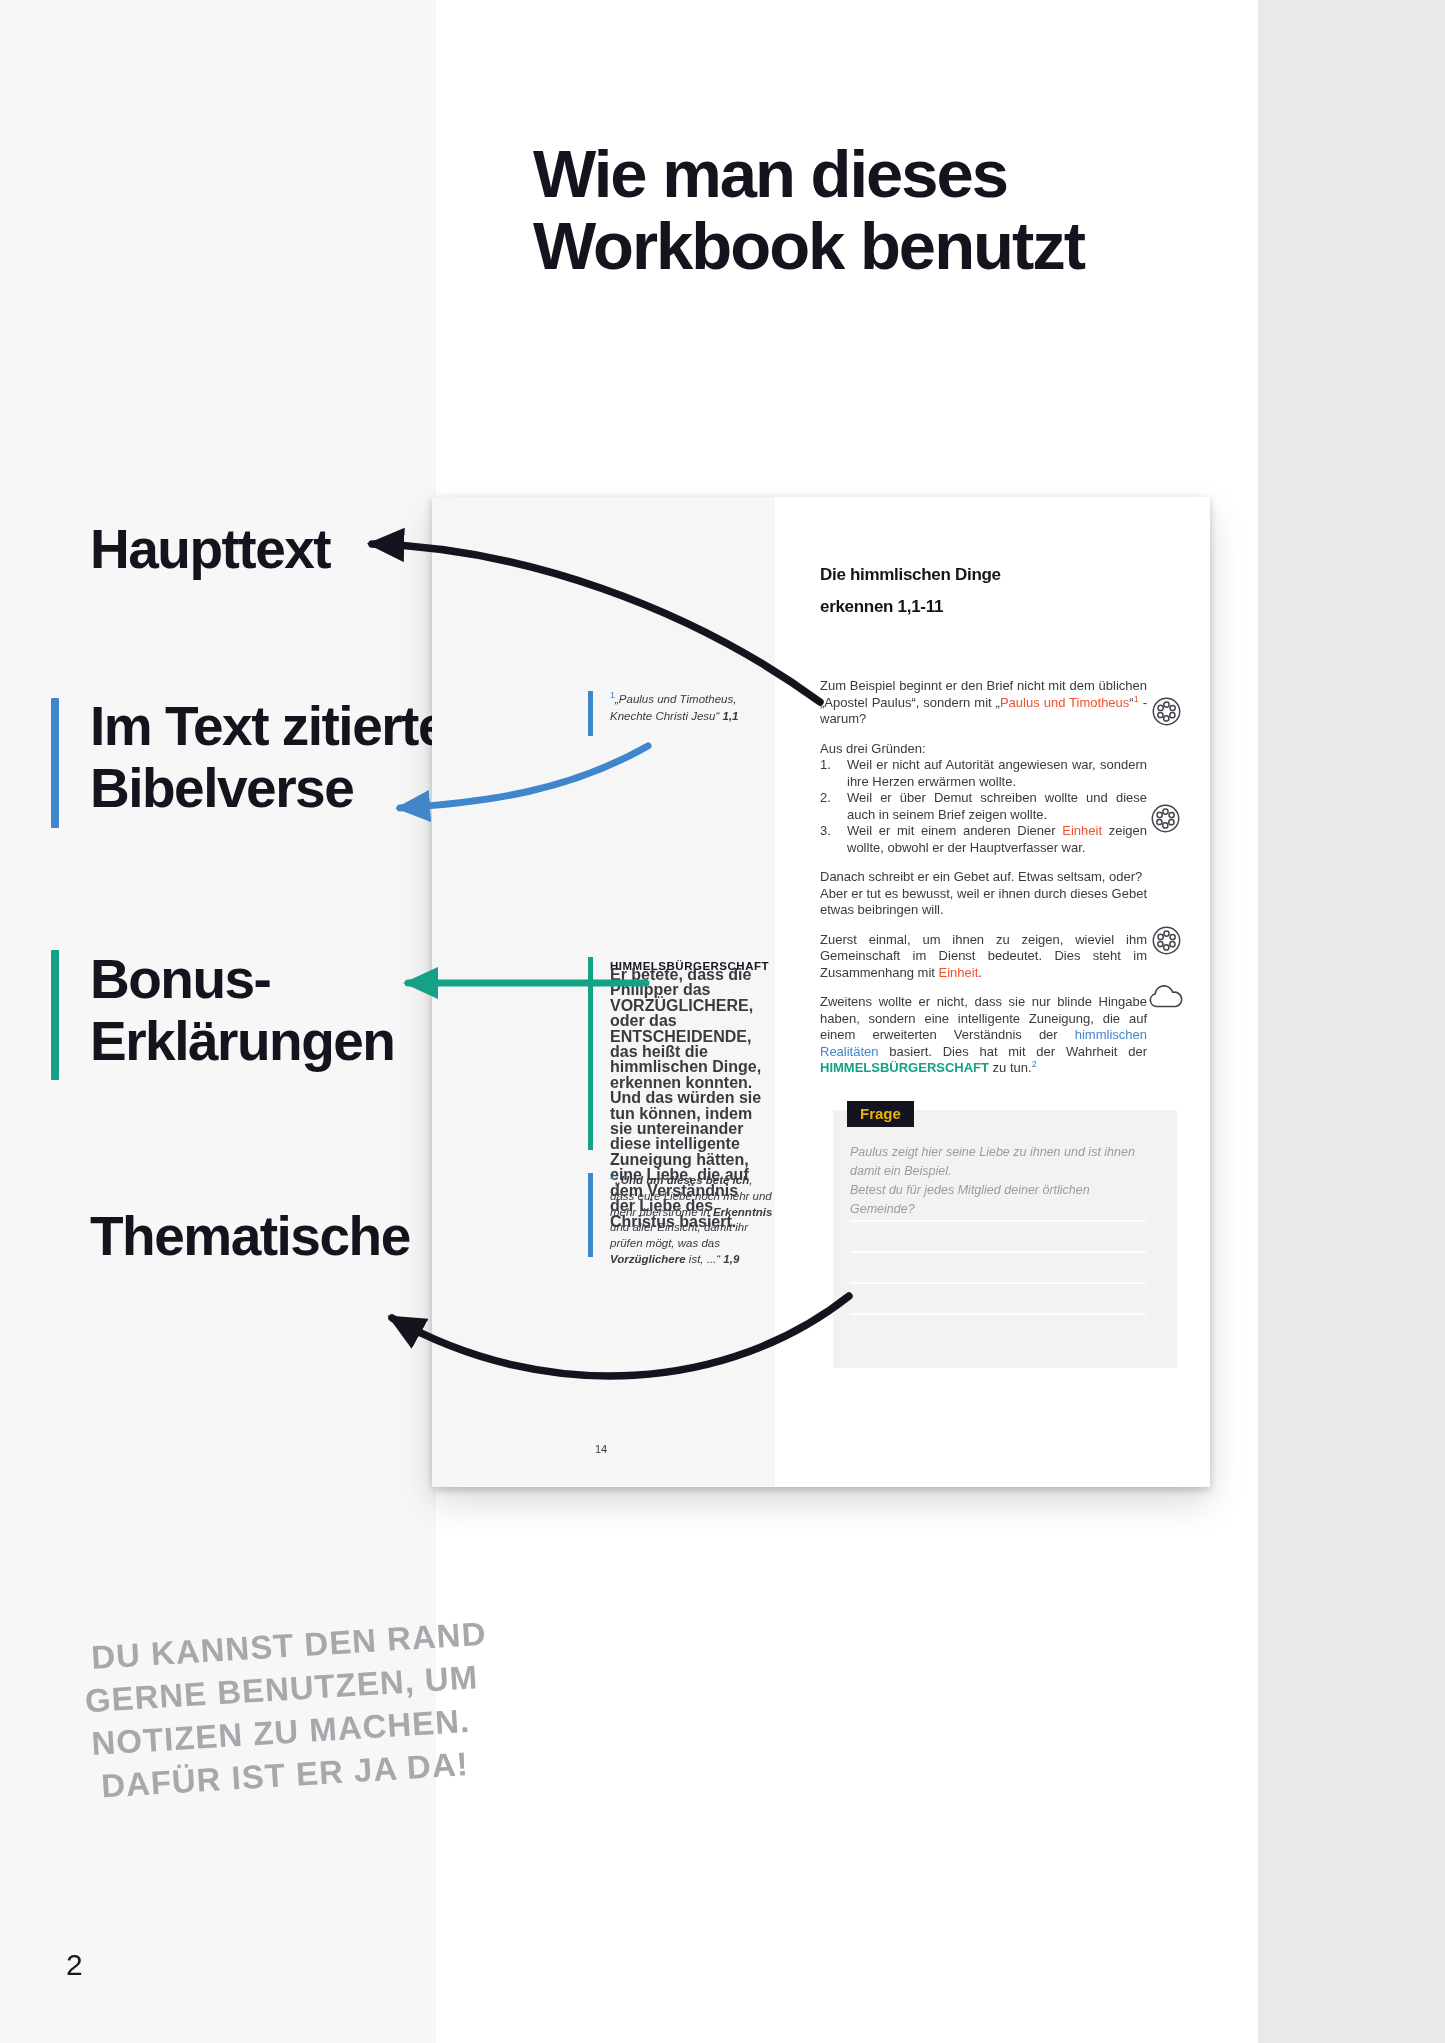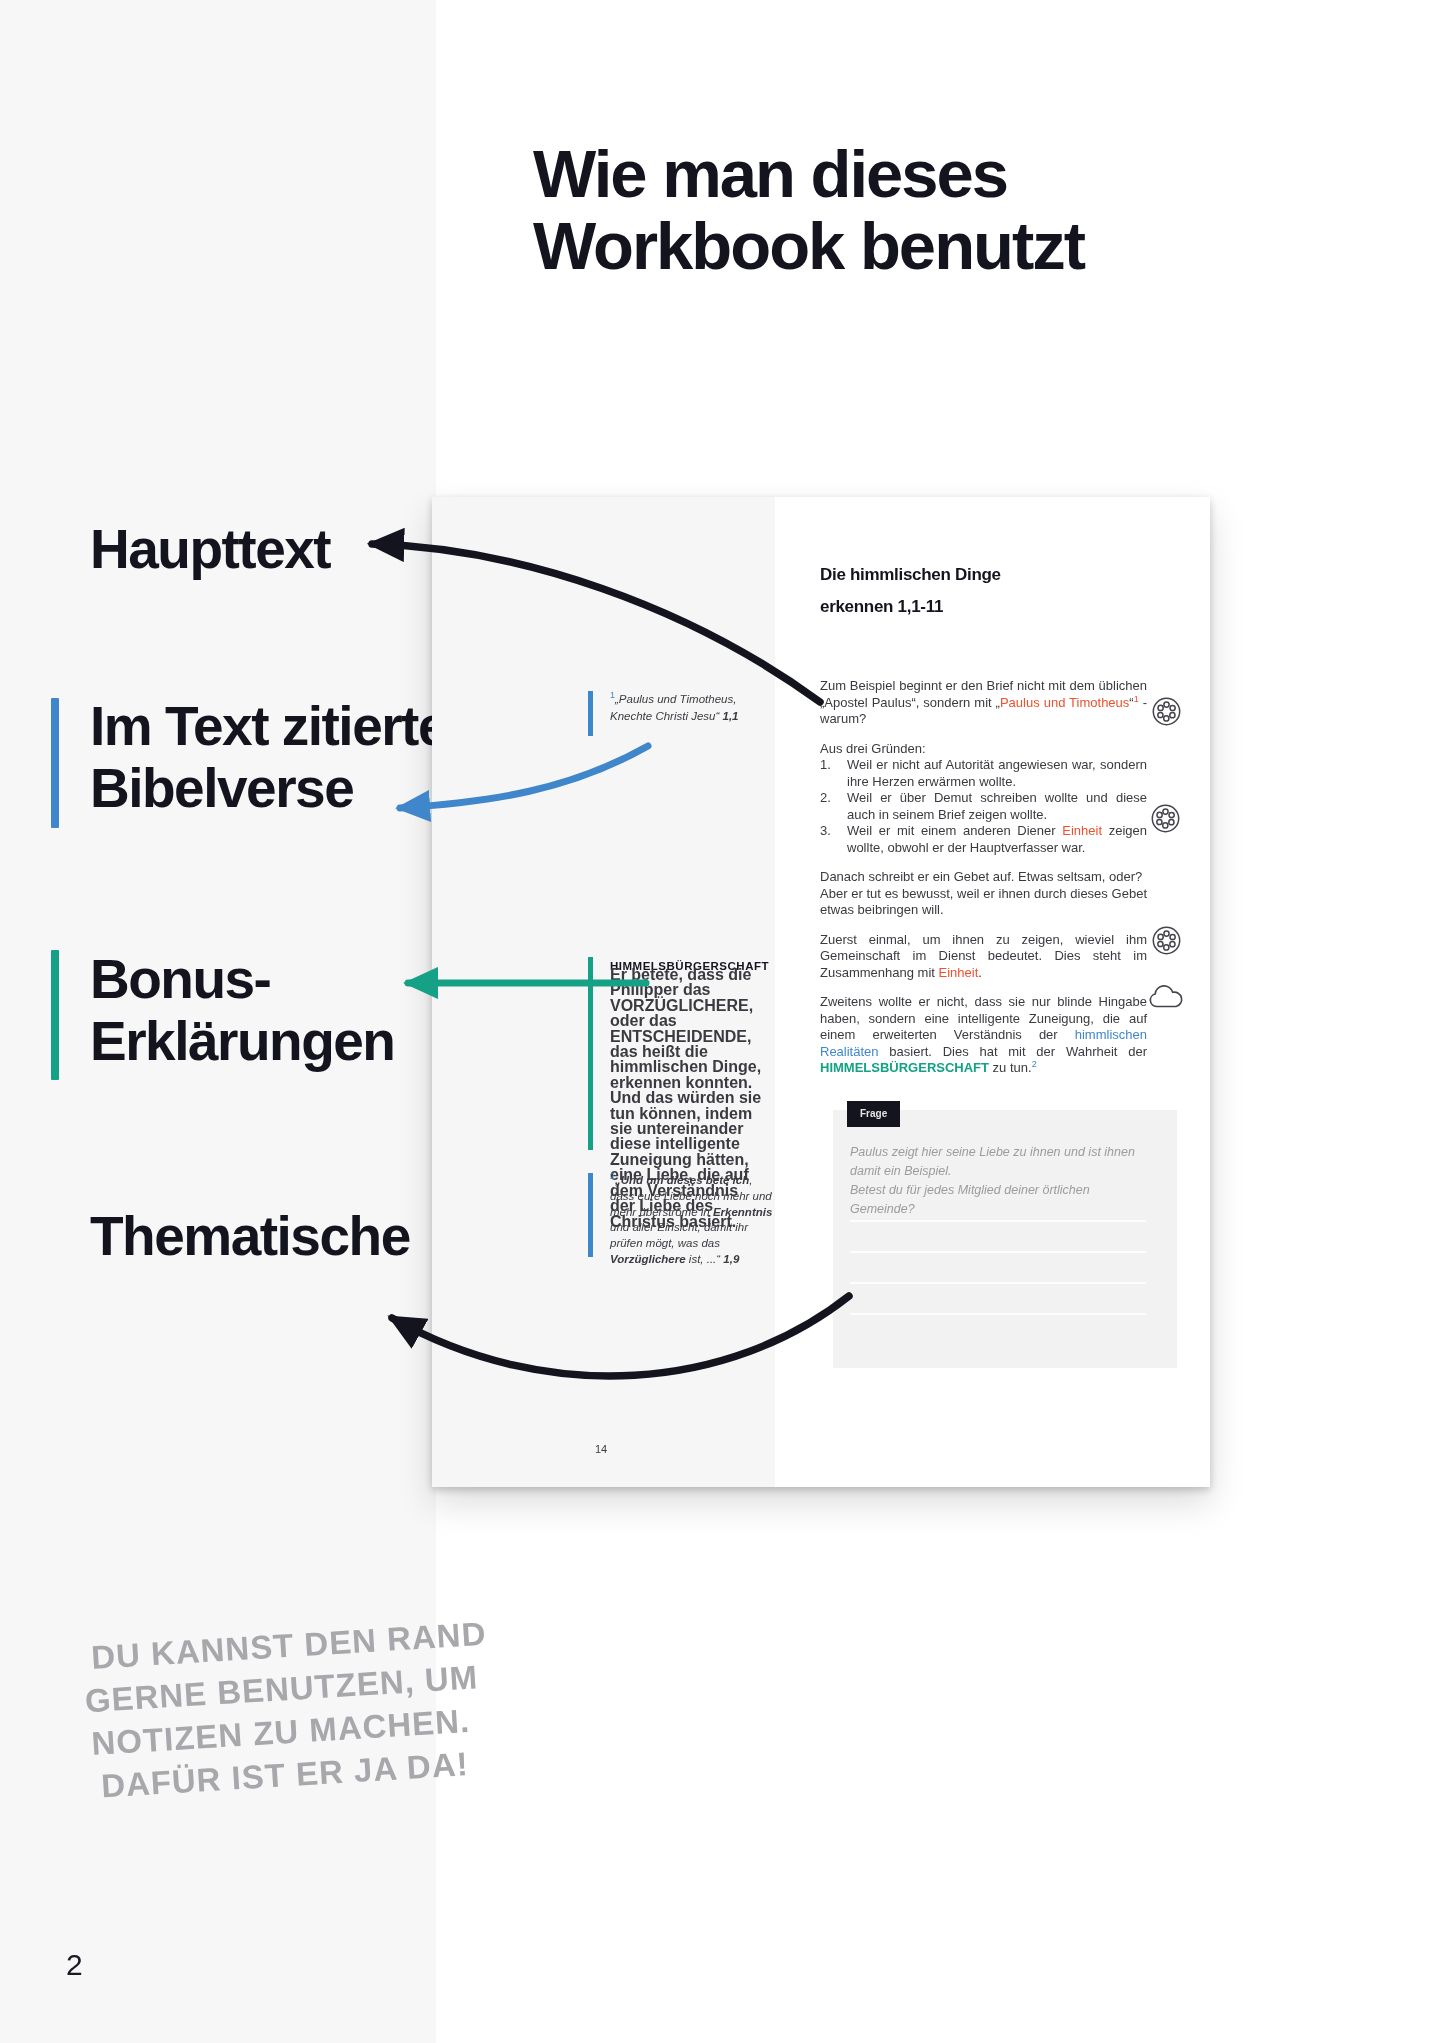--- a/index.html
+++ b/index.html
@@ -1,17 +1,17 @@
 <!DOCTYPE html>
 <html><head>
 <meta charset="utf-8">
 <style>
   html,body{margin:0;padding:0;background:#e9e9ea;}
   .canvas{
-    position:relative;width:1445px;height:2043px;background:#ffffff;
+    position:relative;width:1258px;height:2043px;background:#ffffff;
     font-family:"Liberation Sans","DejaVu Sans",sans-serif;overflow:hidden;
   }
   .band{position:absolute;left:0;top:0;width:436px;height:100%;background:#f7f7f8;}
   .title{
     position:absolute;left:533px;top:138px;font-size:67px;line-height:72px;
     font-weight:bold;letter-spacing:-2px;color:#14141e;
   }
   .biglabel{
     position:absolute;font-size:55px;line-height:62px;font-weight:bold;
     letter-spacing:-1.5px;color:#14141e;
@@ -63,21 +63,21 @@
   }
   .bonus-body{
     position:absolute;left:178px;top:470px;width:154px;font-size:16px;
     line-height:15.4px;color:#3a3a40;font-weight:bold;
   }
   .wb14{position:absolute;left:163px;top:946px;font-size:11px;color:#3a3a40;}
 
   .qbox{position:absolute;left:401px;top:613px;width:344px;height:258px;background:#f3f2f2;}
   .qlabel{
     position:absolute;left:14px;top:-9px;height:26px;padding:0 13px;background:#14141e;
-    color:#e5e5e5;font-size:10px;font-weight:bold;line-height:26px;
+    color:#eab308;font-size:15px;font-weight:bold;line-height:26px;
   }
   .qtext{
     position:absolute;left:17px;top:33px;width:300px;font-size:12.5px;line-height:19px;
     font-style:italic;color:#9c9ca0;
   }
   .aline{position:absolute;left:17px;width:296px;height:2px;background:#fdfdfd;}
 
   .micon{position:absolute;}
   svg.overlay{position:absolute;left:0;top:0;pointer-events:none;}
 </style>

